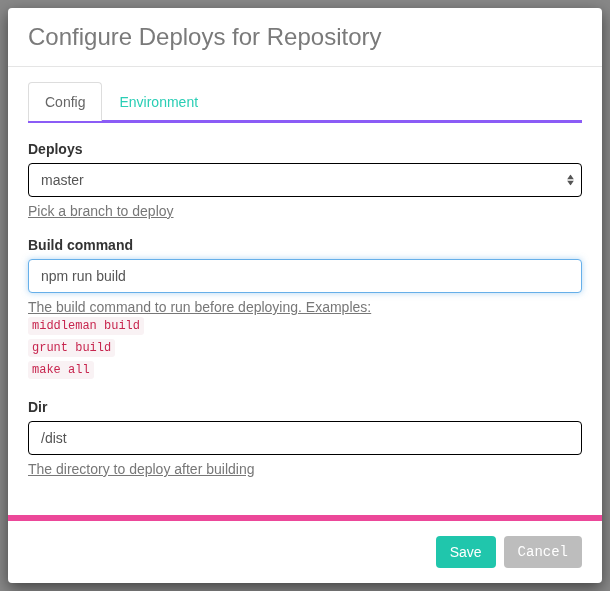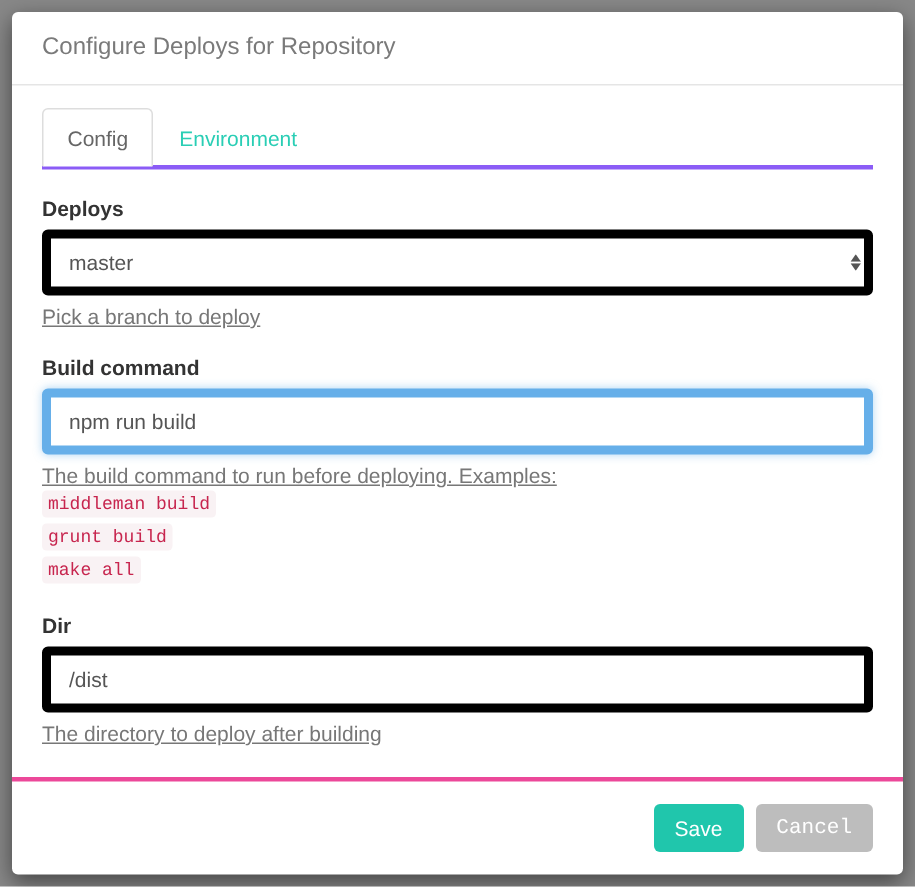--- a/index.html
+++ b/index.html
@@ -22,21 +22,21 @@
       display: flex;
       flex-direction: column;
       box-shadow: 0 5px 15px rgba(0,0,0,0.5);
       overflow: hidden;
     }
     .modal-header {
       padding: 15px 20px;
       border-bottom: 1px solid #e5e5e5;
     }
     .modal-title {
-      font-size: 16px;
+      font-size: 24px;
       font-weight: 500;
       color: #7a7a7a;
     }
     .modal-body {
       flex: 1;
       padding: 0 20px 20px;
       overflow-y: auto;
     }
     .tabs {
       display: flex;
@@ -68,21 +68,21 @@
       font-weight: 700;
       color: #333;
       margin-bottom: 6px;
     }
     .form-control {
       width: 100%;
       padding: 8px 12px;
       font-size: 14px;
       color: #555;
       background: #fff;
-      border: 6px solid #000000;
+      border: 1px solid #000000;
       border-radius: 4px;
       font-family: inherit;
     }
     .form-control.focused {
       border-color: #66afe9;
       box-shadow: 0 0 6px rgba(102,175,233,0.5);
     }
     .select-wrap {
       position: relative;
     }
@@ -117,21 +117,21 @@
       background: #f9f2f4;
       color: #c7254e;
       padding: 2px 4px;
       border-radius: 3px;
       display: inline-block;
       margin-top: 2px;
       margin-bottom: 2px;
     }
     .modal-footer {
       padding: 15px 20px;
-      border-top: 3px solid #ec4899;
+      border-top: 6px solid #ec4899;
       display: flex;
       justify-content: flex-end;
       gap: 8px;
     }
     .btn {
       padding: 8px 14px;
       font-size: 14px;
       border: none;
       border-radius: 4px;
       cursor: pointer;

